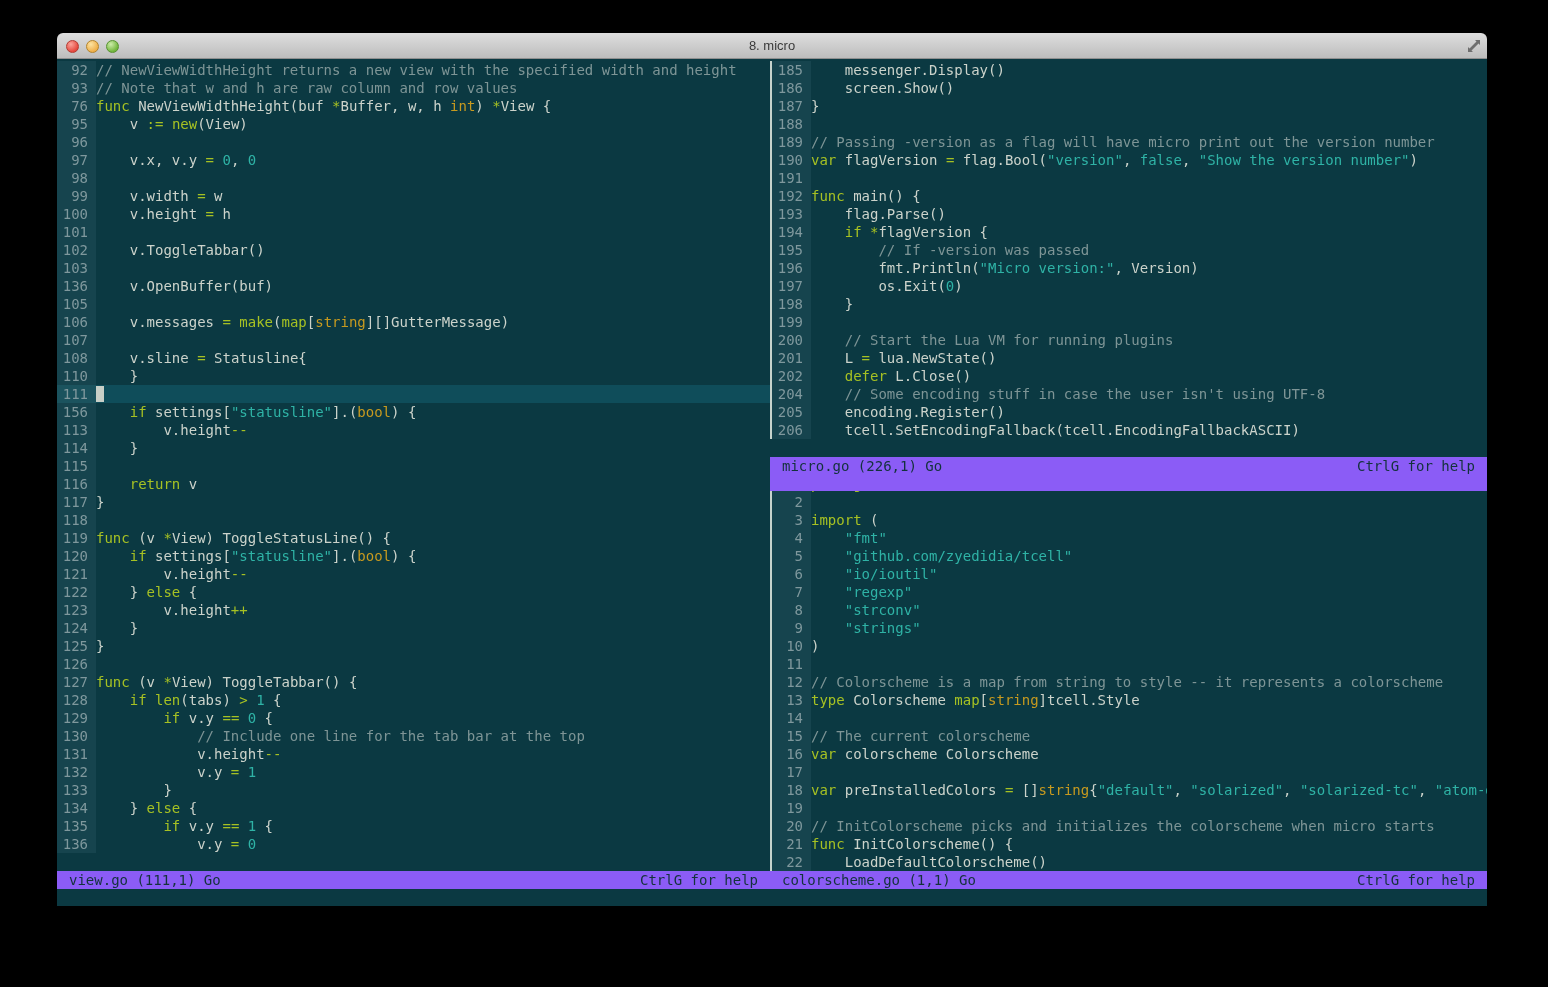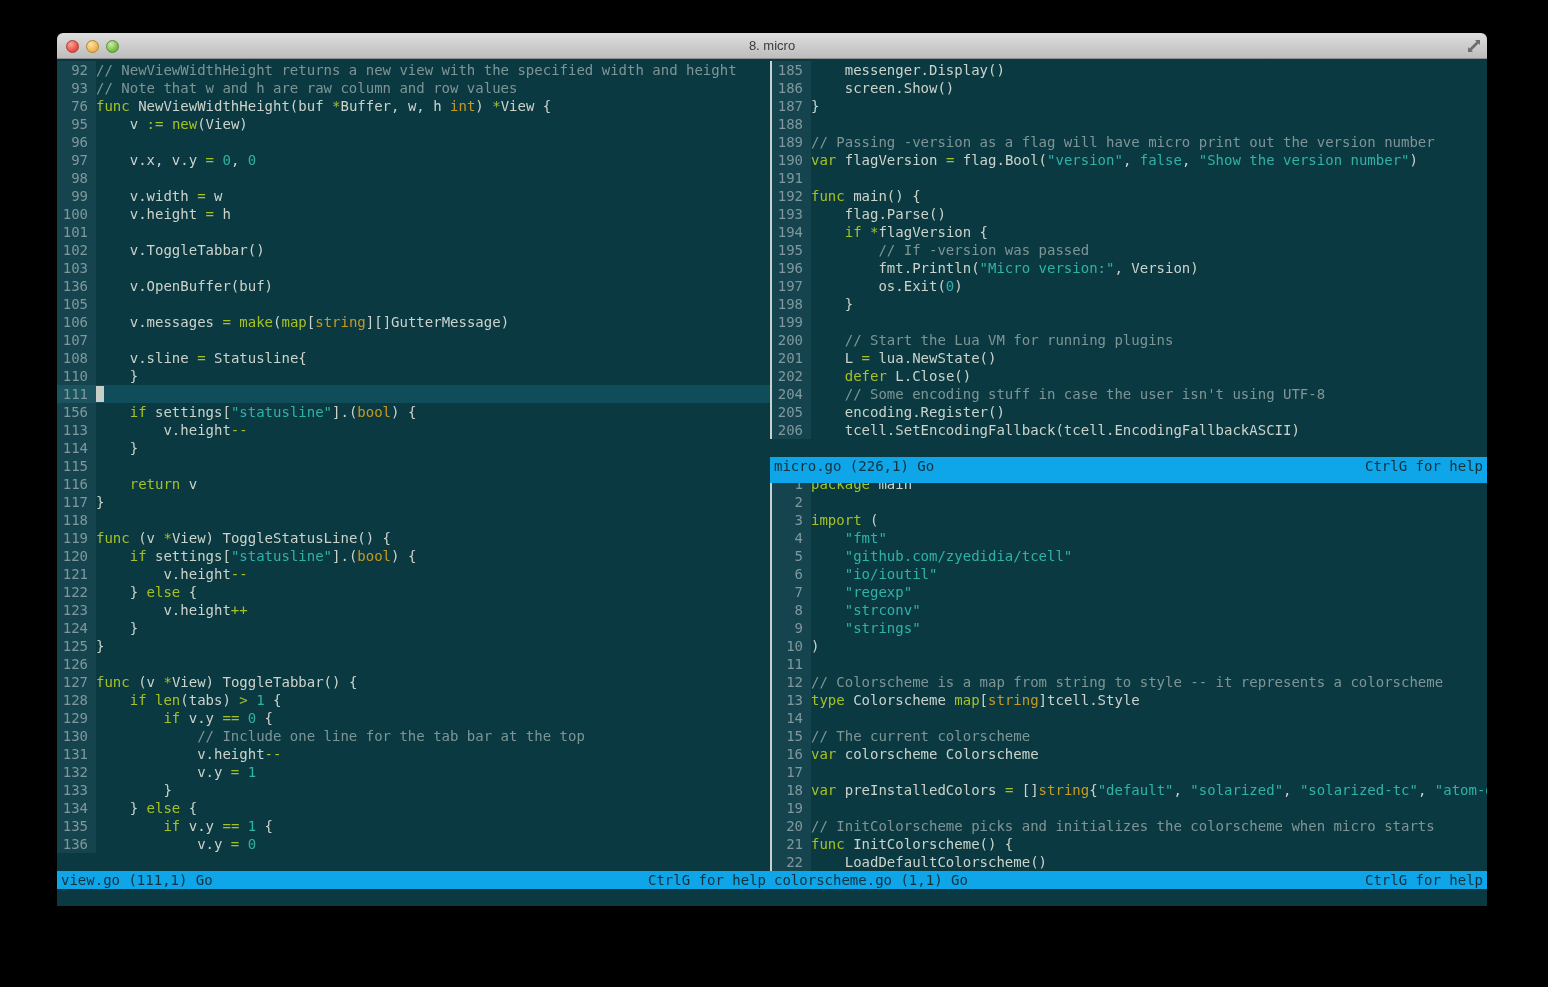--- a/index.html
+++ b/index.html
@@ -23,21 +23,21 @@
   .num{display:inline-block;min-width:24px;text-align:right;}
   .code{flex:1;overflow:hidden;color:#ccd3cb;}
   .row.cur{background:#0f4d5a;}
   .row.cur .gut{background:#1b535e;}
   .cursor{display:inline-block;width:8px;height:16px;margin-top:1px;background:#c8cfc7;vertical-align:top;}
   .t-d{color:#ccd3cb;}
   .t-c{color:#7e9596;}
   .t-k{color:#a6c123;}
   .t-s{color:#2fb3a6;}
   .t-y{color:#c79a1f;}
-  .sbar{position:absolute;height:26px;line-height:18px;background:#0ea5e9;color:#13323b;display:flex;justify-content:space-between;padding:0 4px;white-space:pre;}
+  .sbar{position:absolute;height:34px;line-height:18px;background:#8b5cf6;color:#13323b;display:flex;justify-content:space-between;padding:0 12px;white-space:pre;}
   .sbar-left{left:0;top:812px;width:713px;}
   .sbar-mid{left:713px;top:398px;width:717px;}
   .sbar-br{left:713px;top:812px;width:717px;}
   .cmdline{position:absolute;left:0;top:830px;width:1430px;height:17px;background:#0b3942;}
 </style>
 </head>
 <body>
 
 <div class="window">
   <div class="titlebar">

